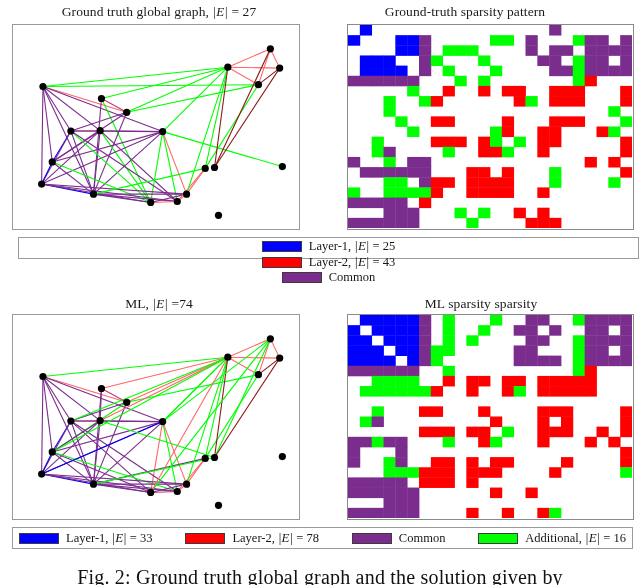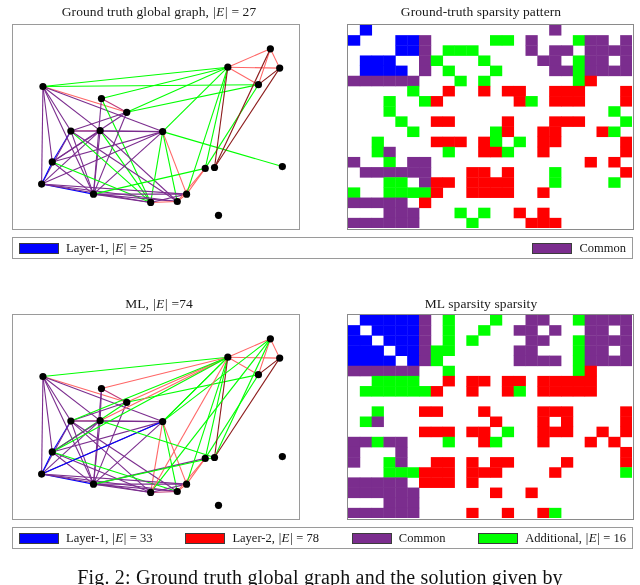--- a/index.html
+++ b/index.html
@@ -189,21 +189,21 @@
           <circle cx="214.82" cy="42.20000000000002" r="3.6" fill="#000000"></circle>
           <circle cx="245.41" cy="59.68000000000001" r="3.6" fill="#000000"></circle>
           <circle cx="257.38" cy="23.799999999999983" r="3.6" fill="#000000"></circle>
           <circle cx="266.69" cy="43.120000000000005" r="3.6" fill="#000000"></circle>
           <circle cx="269.34999999999997" cy="141.56" r="3.6" fill="#000000"></circle>
           <circle cx="201.51999999999998" cy="142.48" r="3.6" fill="#000000"></circle>
         </g>
       </svg>
   </div>
 
-  <div class="panel-title" style="left:322px; top:4px; width:318px;">Ground-truth sparsity pattern</div>
+  <div class="panel-title" style="left:306px; top:4px; width:318px;">Ground-truth sparsity pattern</div>
 
   <div class="matrix-box" style="left:347px; top:24px; width:287px; height:206px;">
     <svg id="svg-ground-truth-sparsity" width="284" height="203" viewBox="0 0 284 203">
         <rect x="11.83" y="0.00" width="12.23" height="10.55" fill="#0000ff"></rect>
         <rect x="201.17" y="0.00" width="12.23" height="10.55" fill="#7b2d8e"></rect>
         <rect x="0.00" y="10.15" width="12.23" height="10.55" fill="#0000ff"></rect>
         <rect x="47.33" y="10.15" width="12.23" height="10.55" fill="#0000ff"></rect>
         <rect x="59.17" y="10.15" width="12.23" height="10.55" fill="#0000ff"></rect>
         <rect x="71.00" y="10.15" width="12.23" height="10.55" fill="#7b2d8e"></rect>
         <rect x="142.00" y="10.15" width="12.23" height="10.55" fill="#00ff00"></rect>
@@ -373,24 +373,28 @@
         <rect x="35.50" y="192.85" width="12.23" height="10.55" fill="#7b2d8e"></rect>
         <rect x="47.33" y="192.85" width="12.23" height="10.55" fill="#7b2d8e"></rect>
         <rect x="59.17" y="192.85" width="12.23" height="10.55" fill="#7b2d8e"></rect>
         <rect x="118.33" y="192.85" width="12.23" height="10.55" fill="#00ff00"></rect>
         <rect x="177.50" y="192.85" width="12.23" height="10.55" fill="#ff0000"></rect>
         <rect x="189.33" y="192.85" width="12.23" height="10.55" fill="#ff0000"></rect>
         <rect x="201.17" y="192.85" width="12.23" height="10.55" fill="#ff0000"></rect>
       </svg>
   </div>
 
-  <div class="legend-box" id="legend-top" style="left:12px; top:237px; width:621px; height:22px;">
+  <div class="legend-box" id="legend-top" style="left:18px; top:237px; width:621px; height:22px;flex-direction:column;">
       <div class="legend-entry">
         <span class="legend-swatch" style="background: rgb(0, 0, 255);"></span>
         <span class="legend-label"><span>Layer-1, </span><span class="mathcal">|E|</span><span> = 25</span></span>
+      </div>
+      <div class="legend-entry">
+        <span class="legend-swatch" style="background: rgb(255, 0, 0);"></span>
+        <span class="legend-label"><span>Layer-2, </span><span class="mathcal">|E|</span><span> = 43</span></span>
       </div>
       <div class="legend-entry">
         <span class="legend-swatch" style="background: rgb(123, 45, 142);"></span>
         <span class="legend-label"><span>Common</span></span>
       </div>
     </div>
 
   <div class="panel-title" style="left:0; top:296px; width:318px;">
     <span>ML, </span><span class="mathcal">|E|</span><span> =74</span>
   </div>

